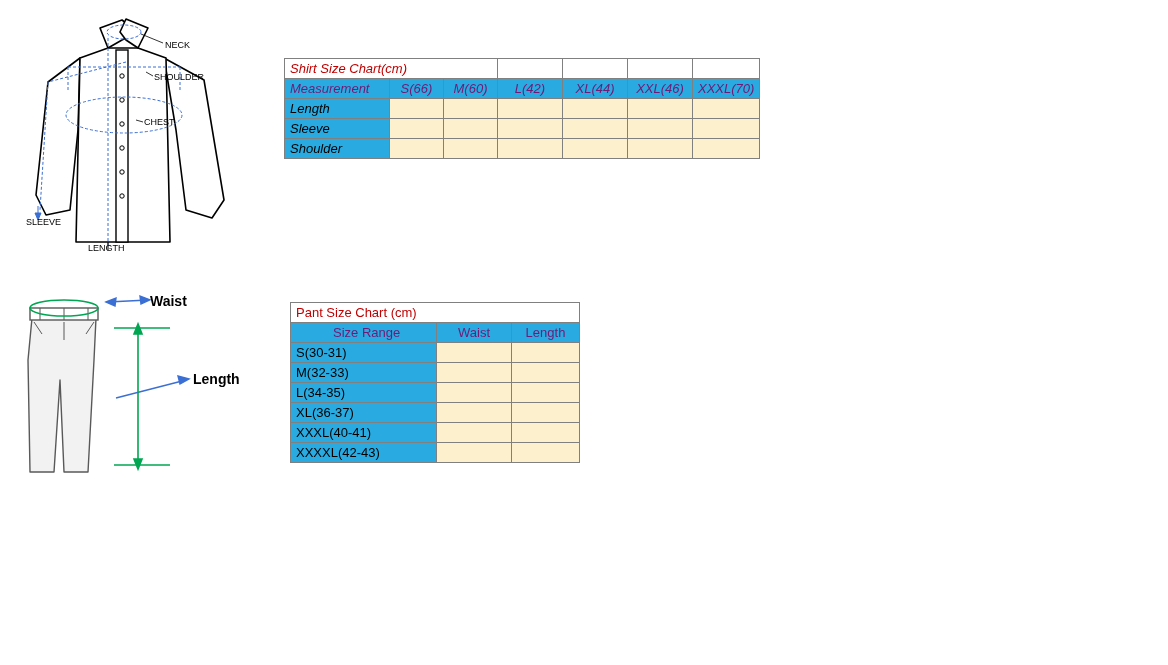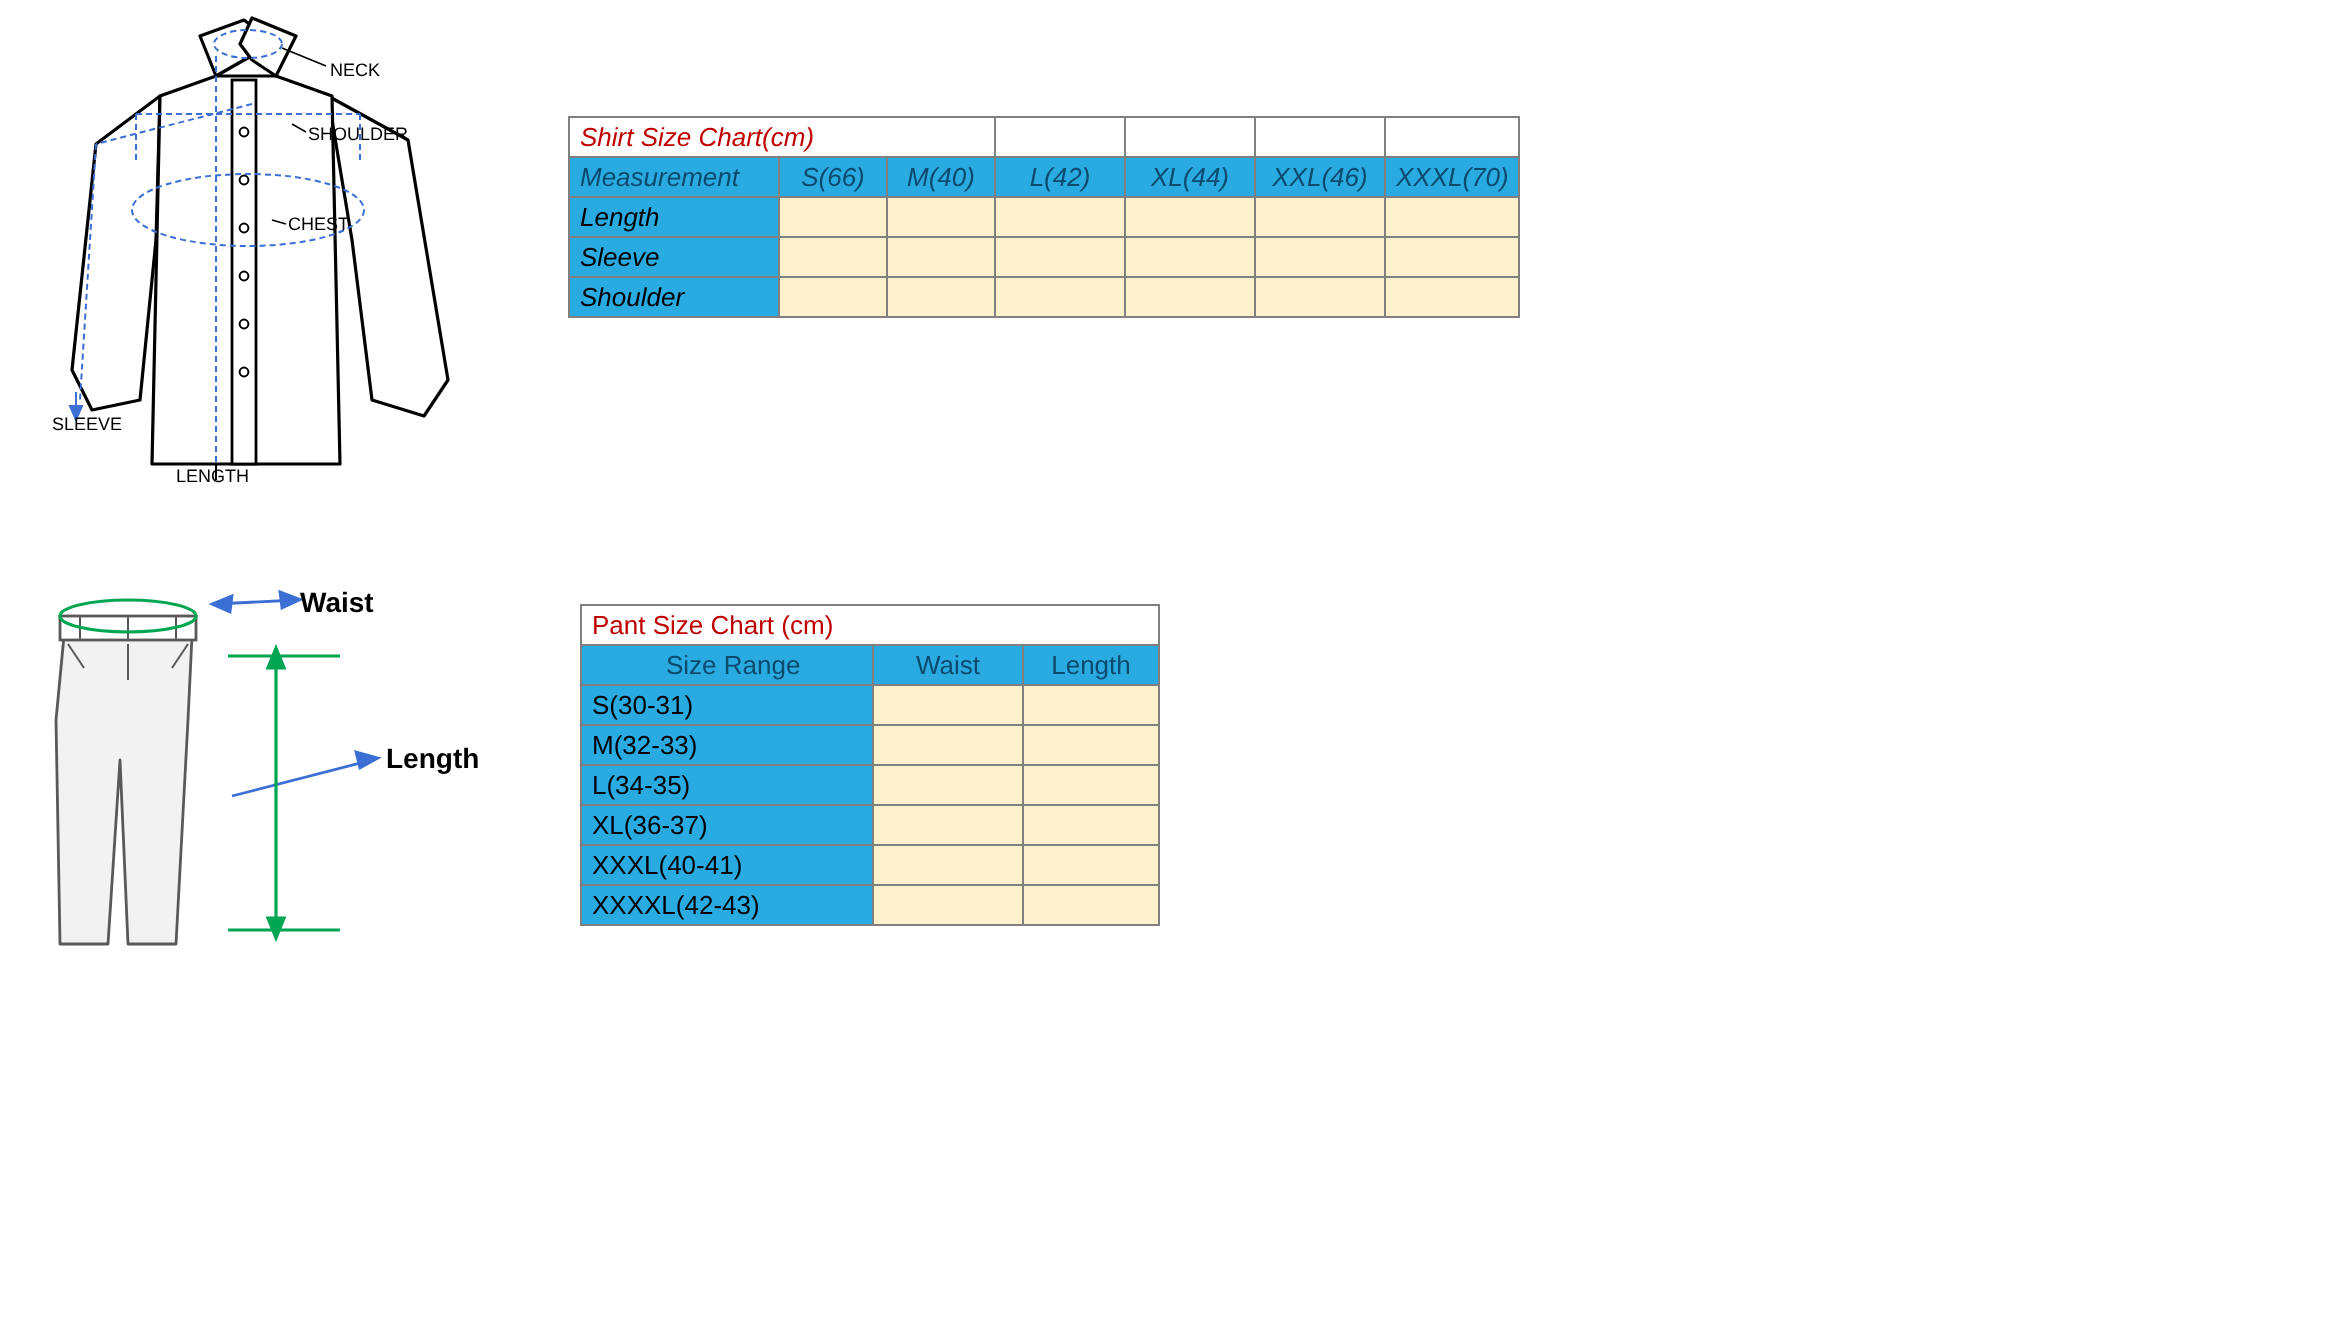--- a/index.html
+++ b/index.html
@@ -35,21 +35,21 @@
     background: #ffffff;
     text-align: left;
     font-size: 13px;
   }
   .blank-cell {
     background: #ffffff;
     border: 1px solid #808080;
   }
   .hdr-cell {
     background: #29abe2;
-    color: #0c4a6e;
+    color: #701a75;
     text-align: center;
   }
   .hdr-cell.left {
     text-align: left;
   }
   .row-label {
     background: #29abe2;
     color: #000000;
     text-align: left;
   }
@@ -77,21 +77,21 @@
   }
   #pant-table .c-range { width: 98px; padding-left: 42px; }
   #pant-table .c-waist { width: 64px; }
   #pant-table .c-len { width: 57px; }
   #pant-table td { height: 17px; }
 
   
   .illus {
     position: absolute;
   }
-  #shirt-illus { left: 8px; top: 0px; }
+  #shirt-illus { left: 8px; top: 10px; }
   #pant-illus { left: 8px; top: 280px; }
 
   .lbl {
     font-family: "Liberation Sans", sans-serif;
     fill: #000000;
   }
 </style>
 </head>
 <body>
 
@@ -212,21 +212,21 @@
     <tr>
       <td class="title-cell c-meas" colspan="3">Shirt Size Chart(cm)</td>
       <td class="blank-cell c-size-w"></td>
       <td class="blank-cell c-size-w"></td>
       <td class="blank-cell c-size-w"></td>
       <td class="blank-cell c-size-w"></td>
     </tr>
     <tr>
       <td class="hdr-cell left c-meas">Measurement</td>
       <td class="hdr-cell c-size">S(66)</td>
-      <td class="hdr-cell c-size">M(40)</td>
+      <td class="hdr-cell c-size">M(60)</td>
       <td class="hdr-cell c-size">L(42)</td>
       <td class="hdr-cell c-size-w">XL(44)</td>
       <td class="hdr-cell c-size-w">XXL(46)</td>
       <td class="hdr-cell c-size-w">XXXL(70)</td>
     </tr>
     <tr>
       <td class="row-label">Length</td>
       <td class="data-cell"></td>
       <td class="data-cell"></td>
       <td class="data-cell"></td>

